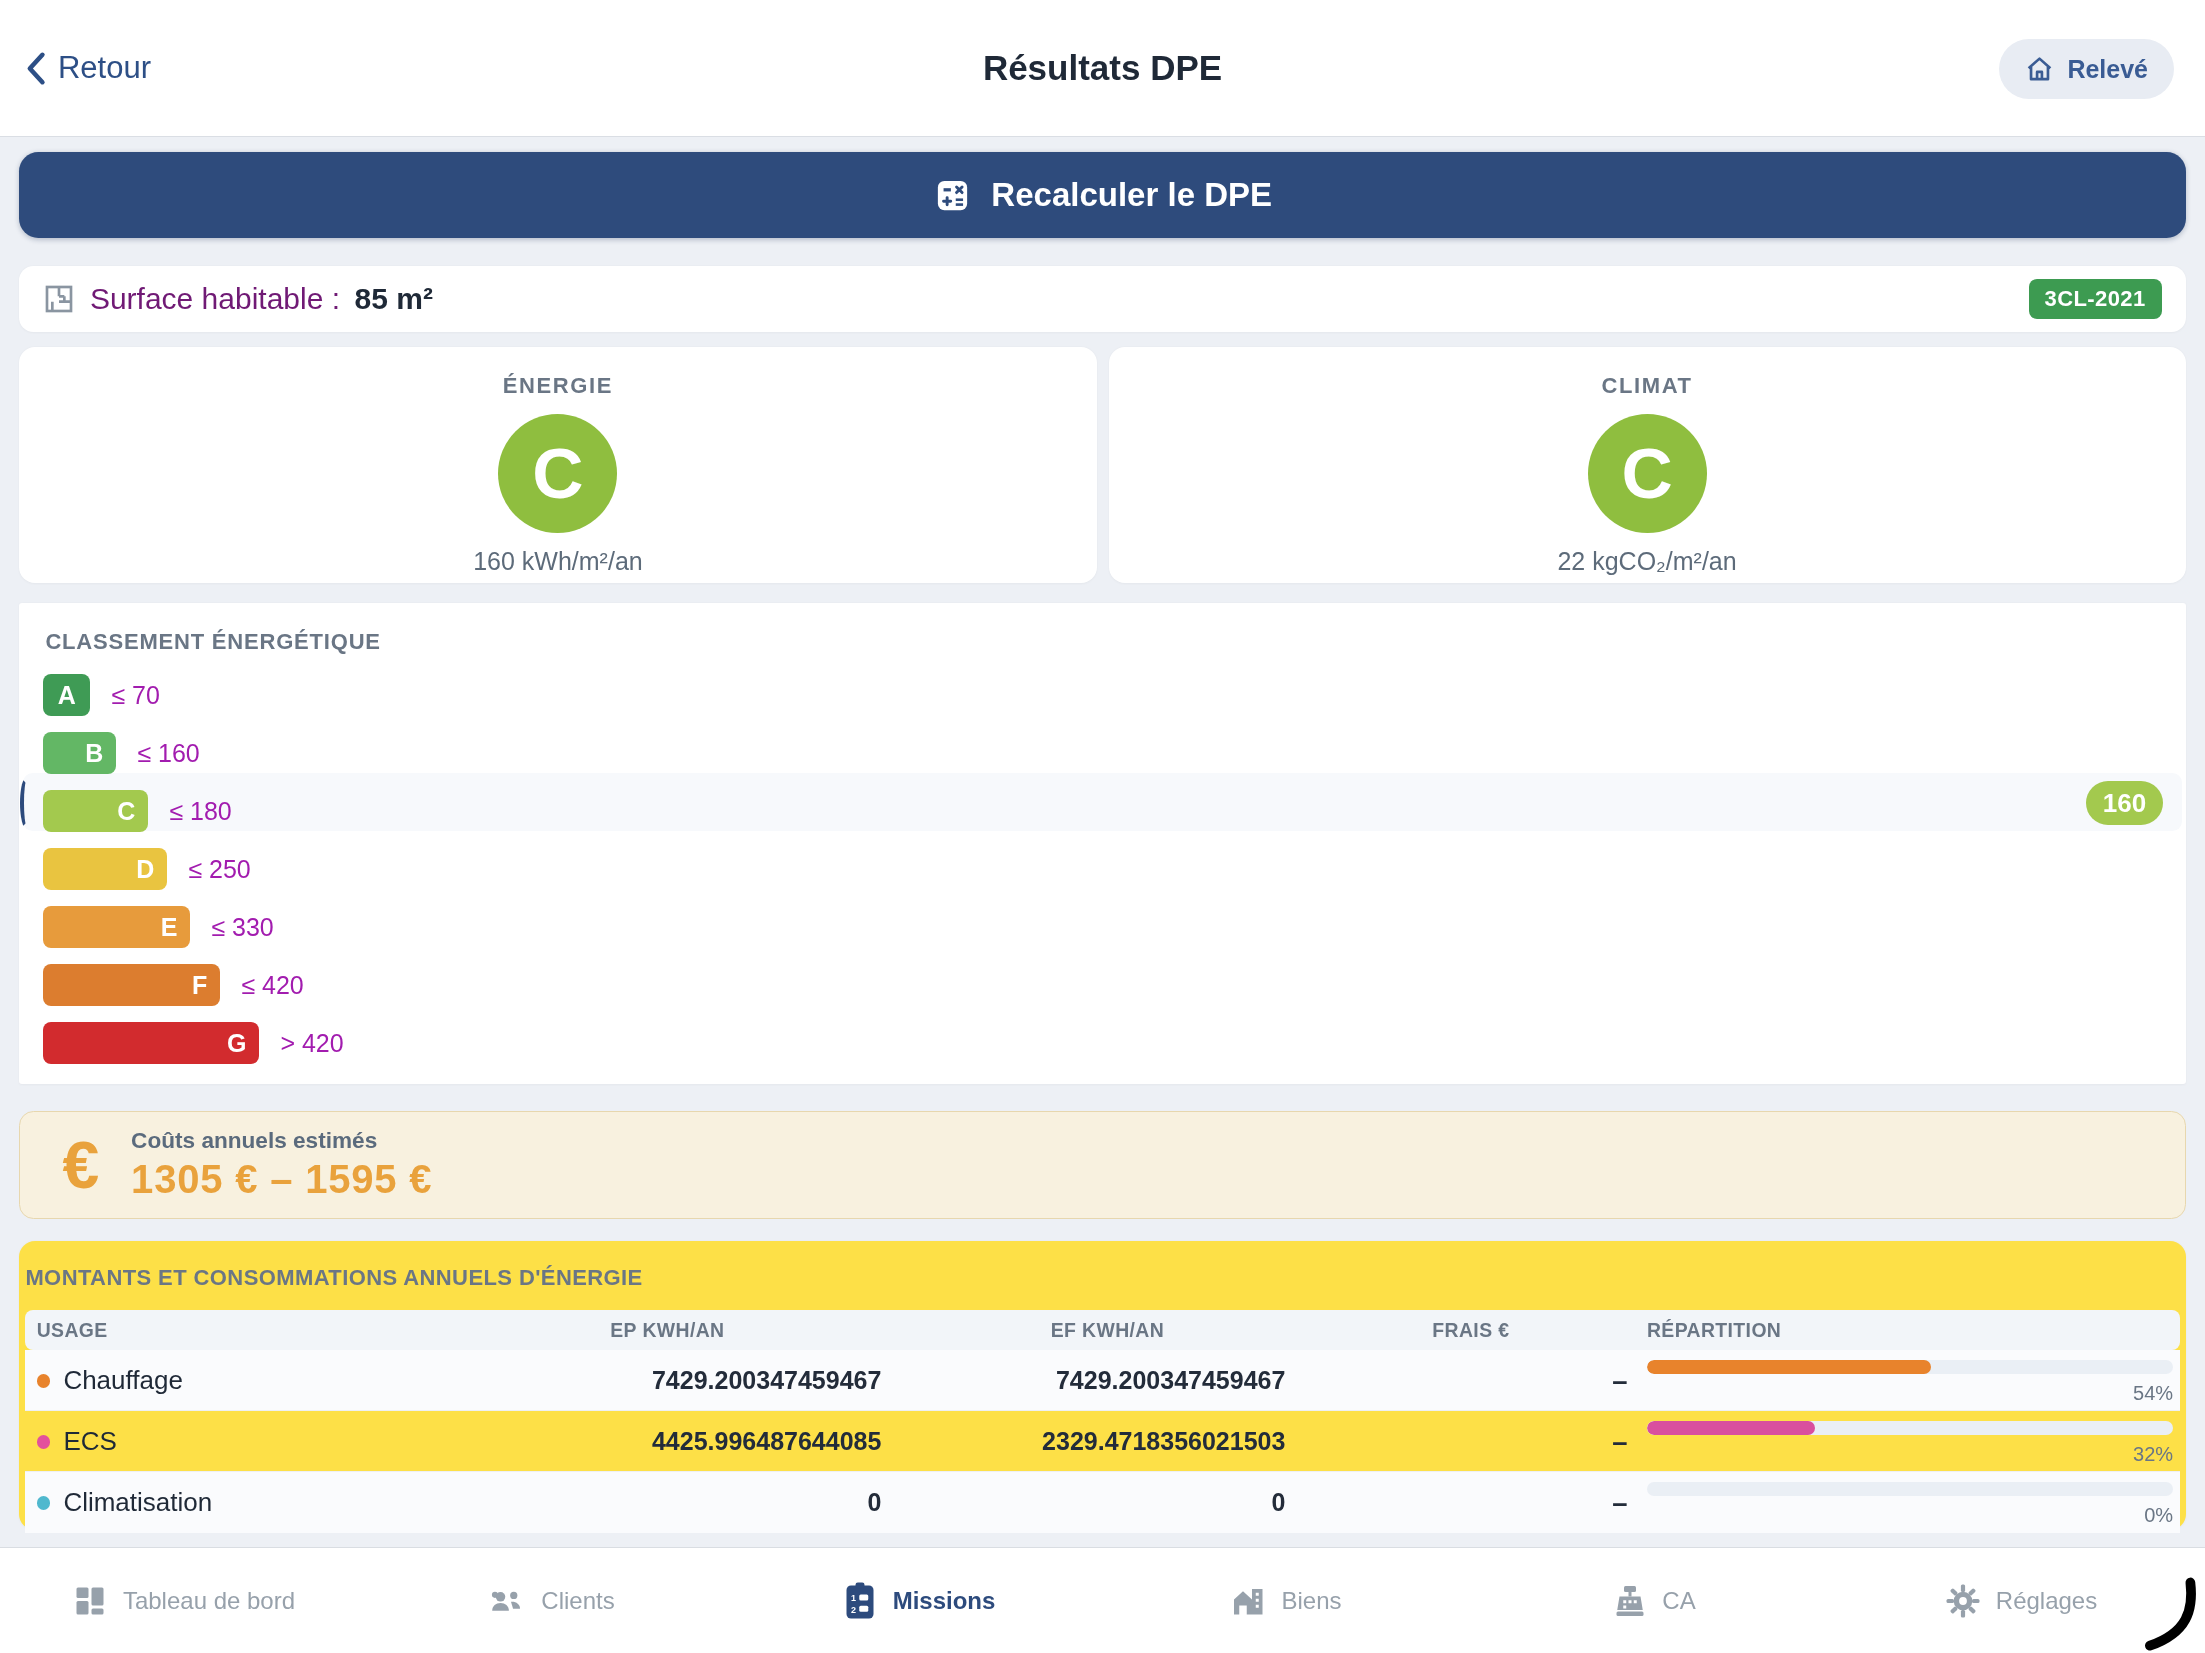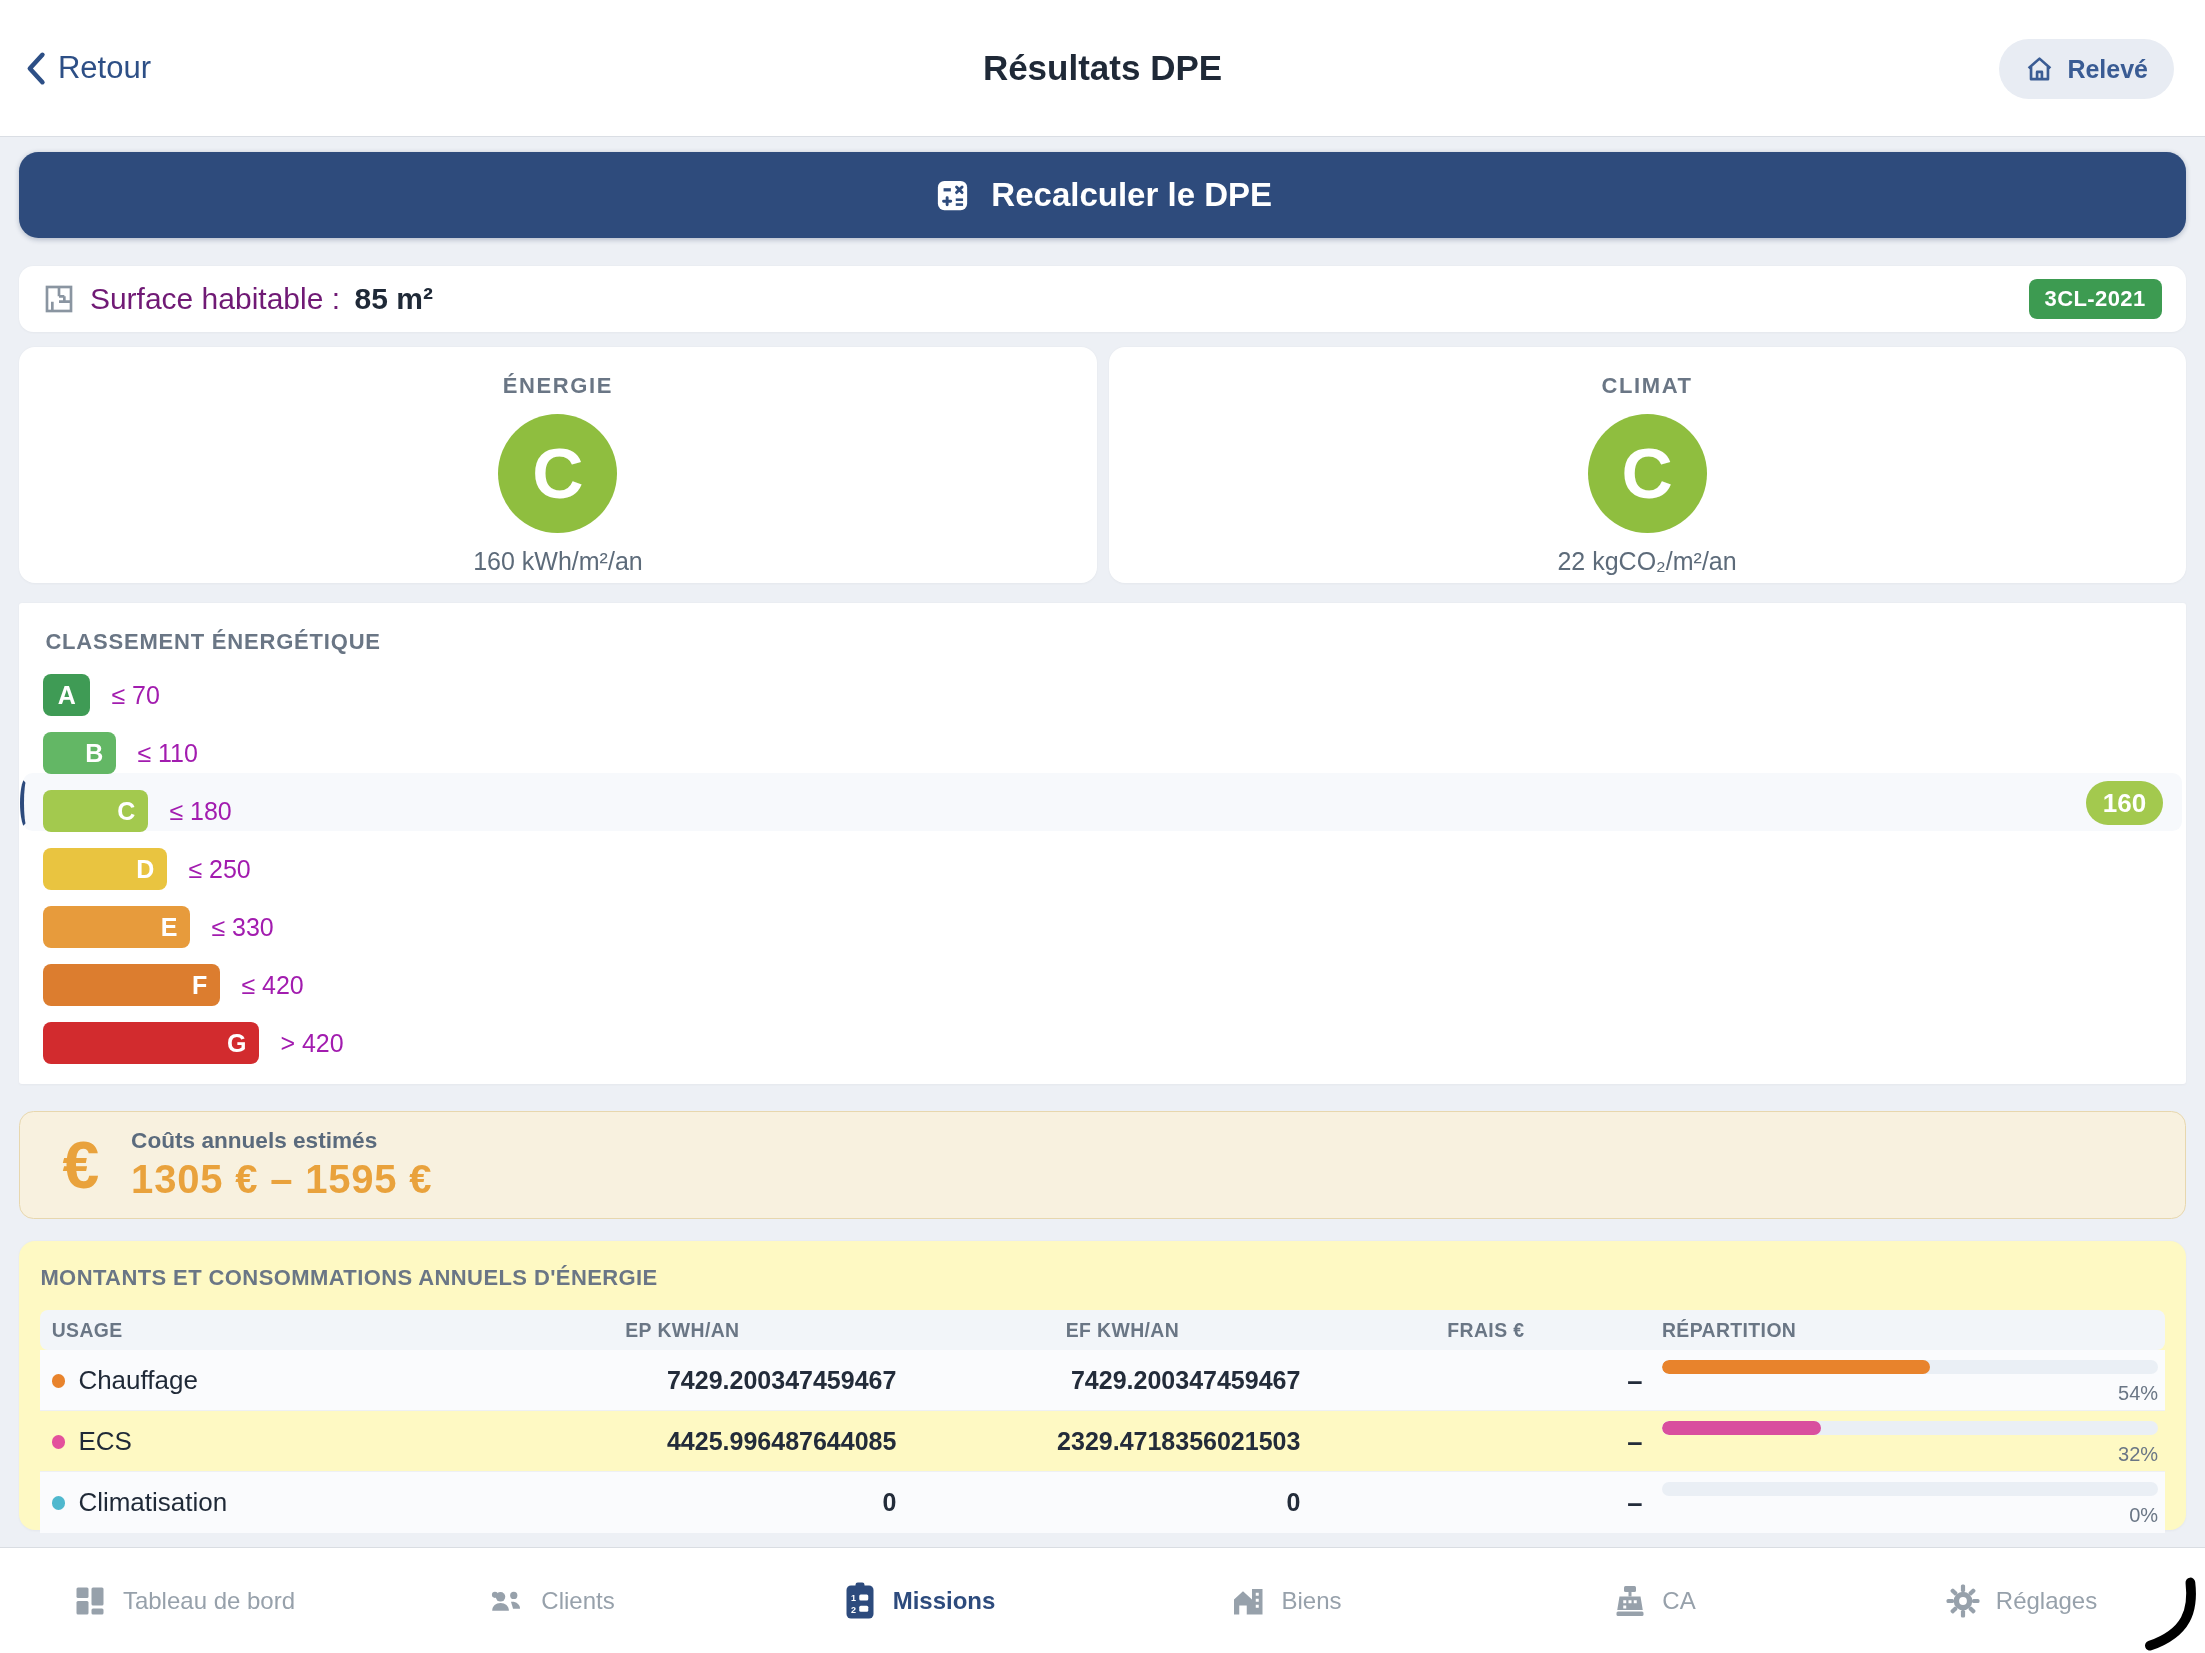--- a/index.html
+++ b/index.html
@@ -62,22 +62,22 @@
 
   
   .cost-panel { position:absolute; left:19.4px; right:19.4px; top:1111px; height:108px; background:#f8f1df;
                 border:1.6px solid #e7d7ae; border-radius:14.5px; display:flex; align-items:center; }
   .euro-sym { margin-left:42px; font-size:66px; font-weight:bold; color:#e9a23c; line-height:1; }
   .cost-texts { margin-left:32px; display:flex; flex-direction:column; gap:3.2px; }
   .cost-label { font-size:22.6px; font-weight:600; color:#5b6b7d; }
   .cost-value { font-size:40px; font-weight:bold; color:#e9a23c; letter-spacing:0.8px; }
 
   
-  .table-card { position:absolute; left:19.4px; right:19.4px; top:1241px; height:289px; background:#fef9c3;
-                border-radius:16px; padding:0 21px; box-shadow:0 0.8px 2.4px rgba(0,0,0,.04); }
+  .table-card { position:absolute; left:19.4px; right:19.4px; top:1241px; height:289px; background:#fde047;
+                border-radius:16px; padding:0 6px; box-shadow:0 0.8px 2.4px rgba(0,0,0,.04); }
   .table-title { margin-top:24px; font-size:22px; font-weight:bold; letter-spacing:0.4px; color:#6a7685; }
   .t-grid { display:grid; grid-template-columns:404px 476px 404px 323px 1fr; align-items:center; }
   .t-head { margin-top:19.4px; background:#f2f5f9; border-radius:8px; height:40px; }
   .t-head span { font-size:19.4px; font-weight:bold; letter-spacing:0.4px; color:#6a7685; text-align:center; }
   .t-head span:first-child { text-align:left; padding-left:11.3px; }
   .t-head span:last-child { text-align:left; padding-left:14.5px; }
   .t-row { height:61px; border-bottom:1.6px solid #eef0f4; }
   .t-row:last-child { border-bottom:none; }
   .t-row:nth-child(odd) { background:#fafbfd; }
   .usage-cell { display:flex; align-items:center; gap:13px; padding-left:11.3px; font-size:26px; color:#1f2937; }
@@ -174,21 +174,21 @@
     <div class="cls-row">
       <div class="cls-bar" data-idx="0" style="width: 47px; background: rgb(63, 155, 85);">
           <span>A</span>
         </div>
       <span class="cls-threshold">≤ 70</span>
     </div>
     <div class="cls-row">
       <div class="cls-bar" data-idx="1" style="width: 73px; background: rgb(99, 183, 101);">
           <span>B</span>
         </div>
-      <span class="cls-threshold">≤ 110</span>
+      <span class="cls-threshold">≤ 160</span>
     </div>
     <div class="cls-row">
       <div class="cls-bar" data-idx="2" style="width: 105px; background: rgb(163, 201, 78);">
           <span>C</span>
         </div>
       <span class="cls-threshold">≤ 180</span>
     </div>
     <div class="cls-row">
       <div class="cls-bar" data-idx="3" style="width: 124px; background: rgb(233, 196, 64);">
           <span>D</span>

